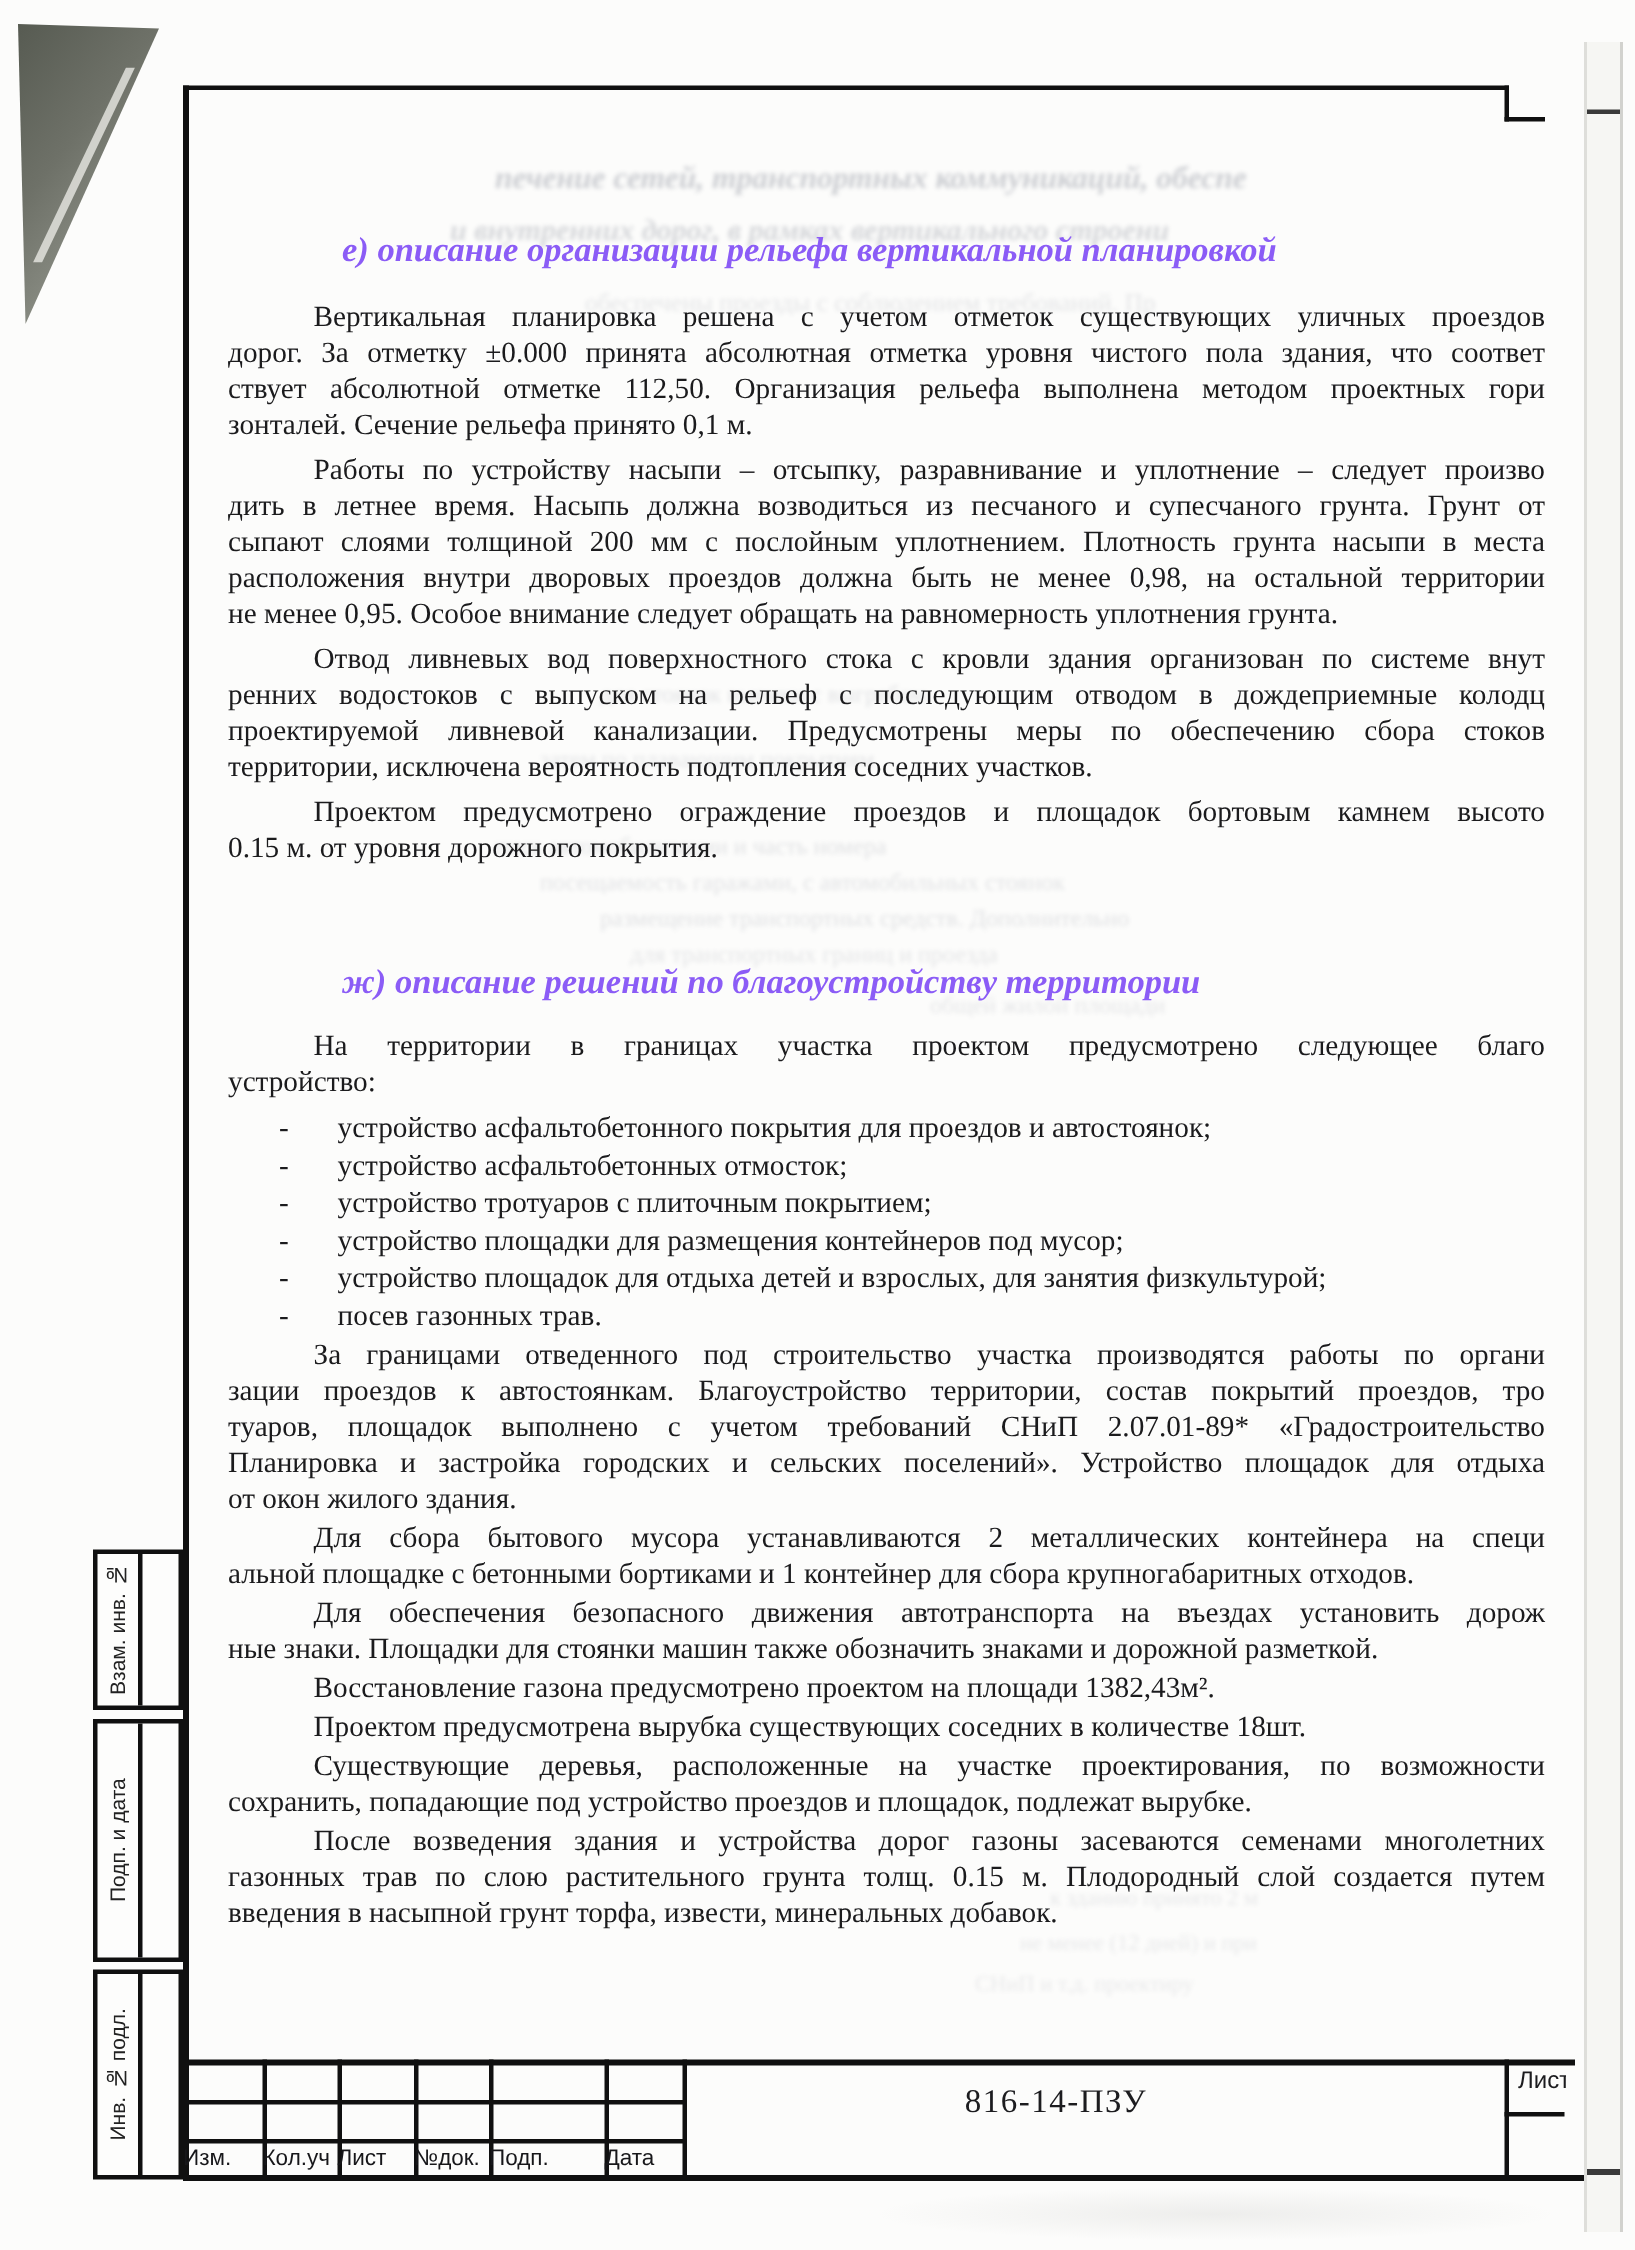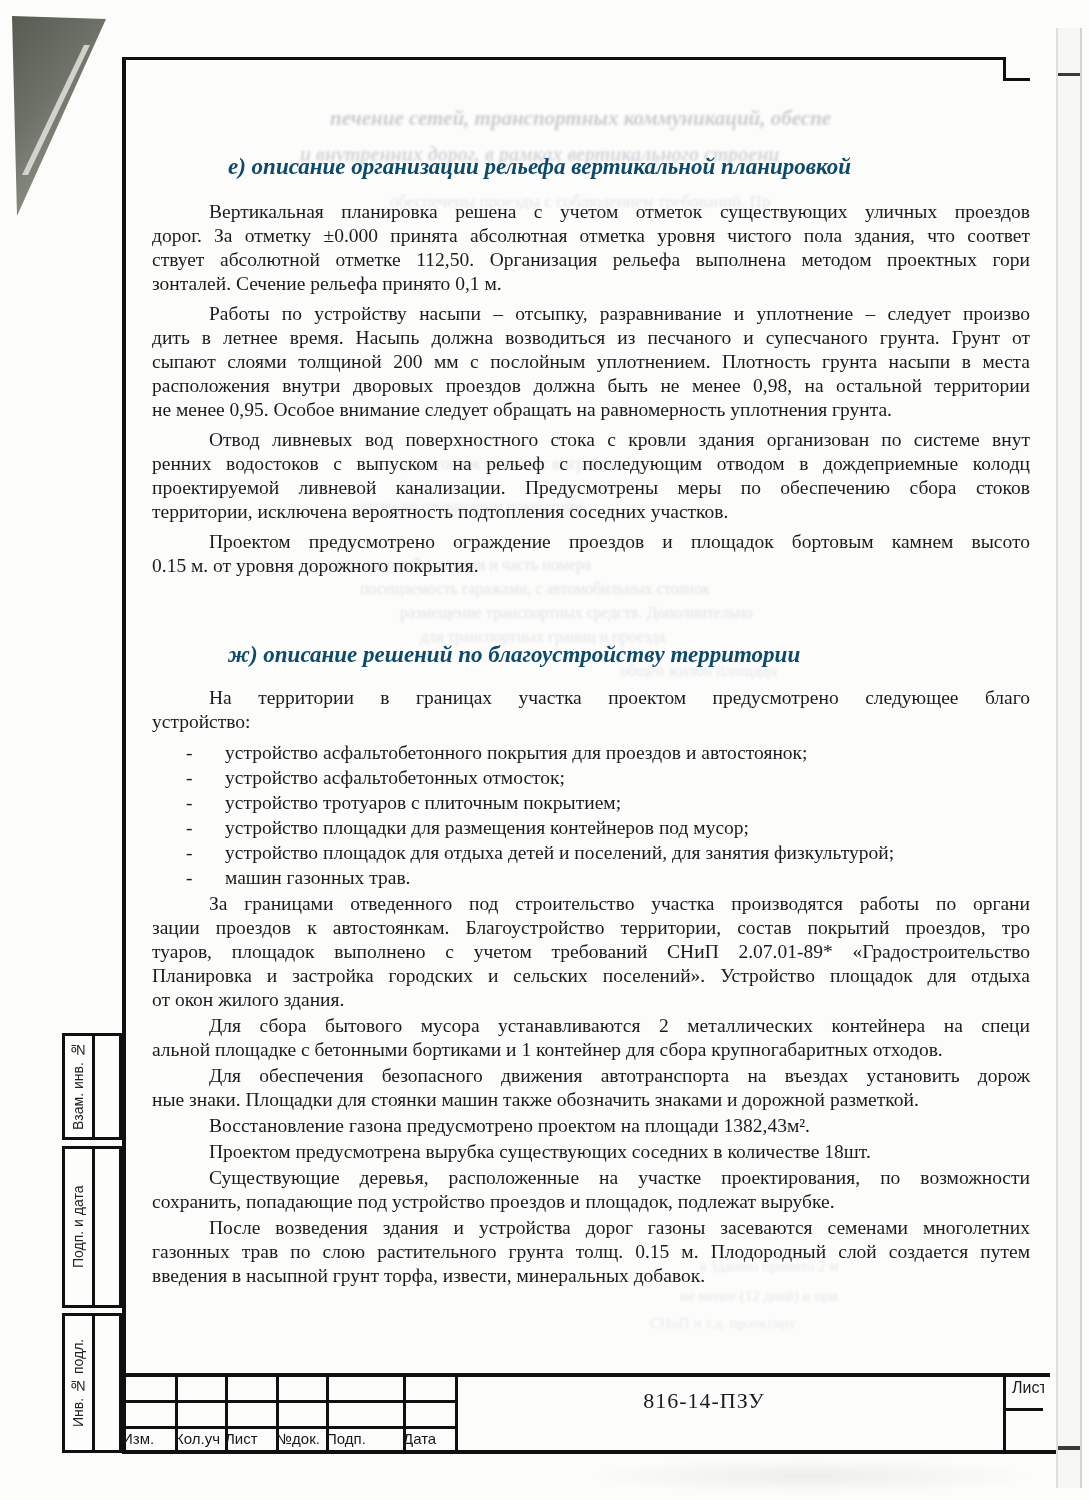--- a/index.html
+++ b/index.html
@@ -36,21 +36,21 @@
     position:absolute;color:#5b6172;filter:blur(1.3px);white-space:nowrap;
     font-family:"Liberation Serif", serif;
   }
   
   #doc{
     position:absolute;left:140px;top:152px;width:890px;
   }
   .hd{
     font-size:23px;font-weight:bold;font-style:italic;
     height:30px;line-height:30px;margin:0 0 18px 88px;white-space:nowrap;
-    color:#0c4a6e;
+    color:#8b5cf6;
   }
   .para + .hd{margin-top:62px;margin-bottom:16px;}
   .para{margin:0 0 6px 0;}
   .bullets{margin:0 0 2px 0;}
   .bullets ~ .para{margin-bottom:2px;}
   .line{height:24px;line-height:24px;font-size:19.5px;margin-left:12px;}
   .line.j{text-align:justify;text-align-last:justify;}
   .line.ind{text-indent:57px;}
   .bline{height:25px;line-height:25px;font-size:19.5px;padding-left:46px;}
   .dash{display:inline-block;width:39px;}
@@ -140,22 +140,22 @@
     <div class="hd">ж) описание решений по благоустройству территории</div>
     <div class="para">
       <div class="line j ind">На территории в границах участка проектом предусмотрено следующее благо</div>
       <div class="line">устройство:</div>
     </div>
     <div class="bullets">
       <div class="bline"><span class="dash">-</span><span>устройство асфальтобетонного покрытия для проездов и автостоянок;</span></div>
       <div class="bline"><span class="dash">-</span><span>устройство асфальтобетонных отмосток;</span></div>
       <div class="bline"><span class="dash">-</span><span>устройство тротуаров с плиточным покрытием;</span></div>
       <div class="bline"><span class="dash">-</span><span>устройство площадки для размещения контейнеров под мусор;</span></div>
-      <div class="bline"><span class="dash">-</span><span>устройство площадок для отдыха детей и поселений, для занятия физкультурой;</span></div>
-      <div class="bline"><span class="dash">-</span><span>машин газонных трав.</span></div>
+      <div class="bline"><span class="dash">-</span><span>устройство площадок для отдыха детей и взрослых, для занятия физкультурой;</span></div>
+      <div class="bline"><span class="dash">-</span><span>посев газонных трав.</span></div>
     </div>
     <div class="para">
       <div class="line j ind">За границами отведенного под строительство участка производятся работы по органи</div>
       <div class="line j">зации проездов к автостоянкам. Благоустройство территории, состав покрытий проездов, тро</div>
       <div class="line j">туаров, площадок выполнено с учетом требований СНиП 2.07.01-89* «Градостроительство</div>
       <div class="line j">Планировка и застройка городских и сельских поселений». Устройство площадок для отдыха</div>
       <div class="line">от окон жилого здания.</div>
     </div>
     <div class="para">
       <div class="line j ind">Для сбора бытового мусора устанавливаются 2 металлических контейнера на специ</div>

